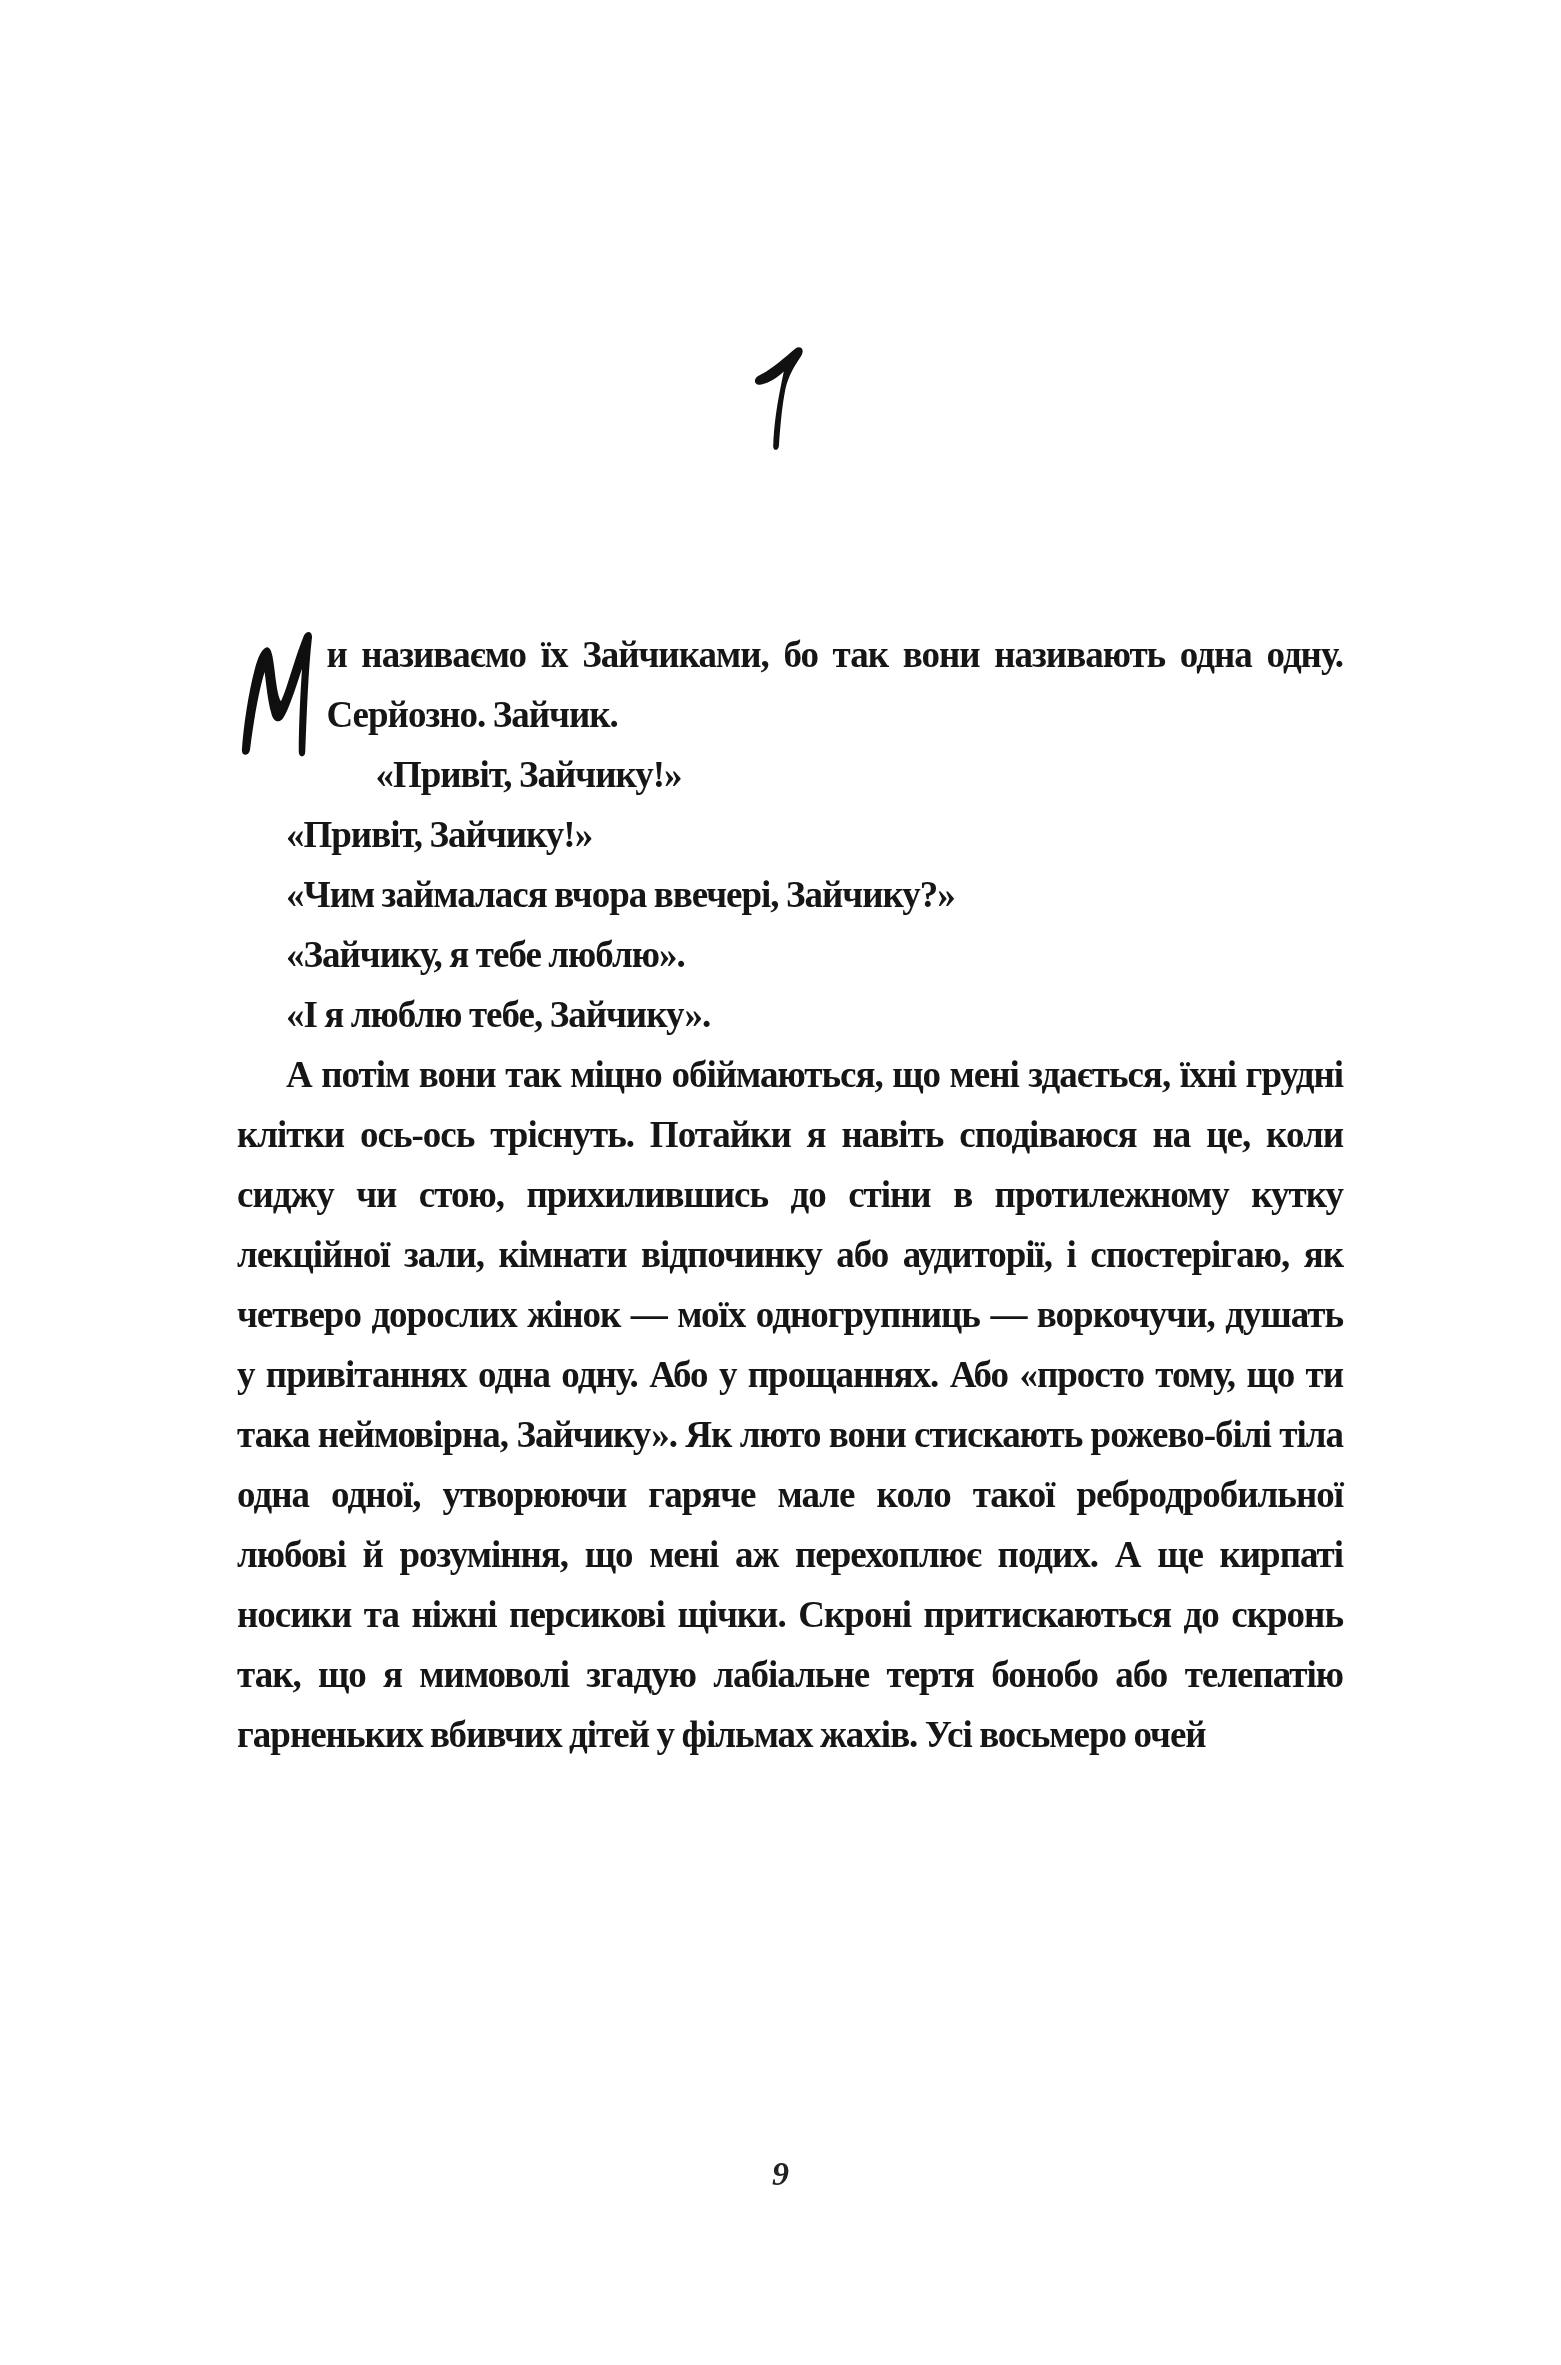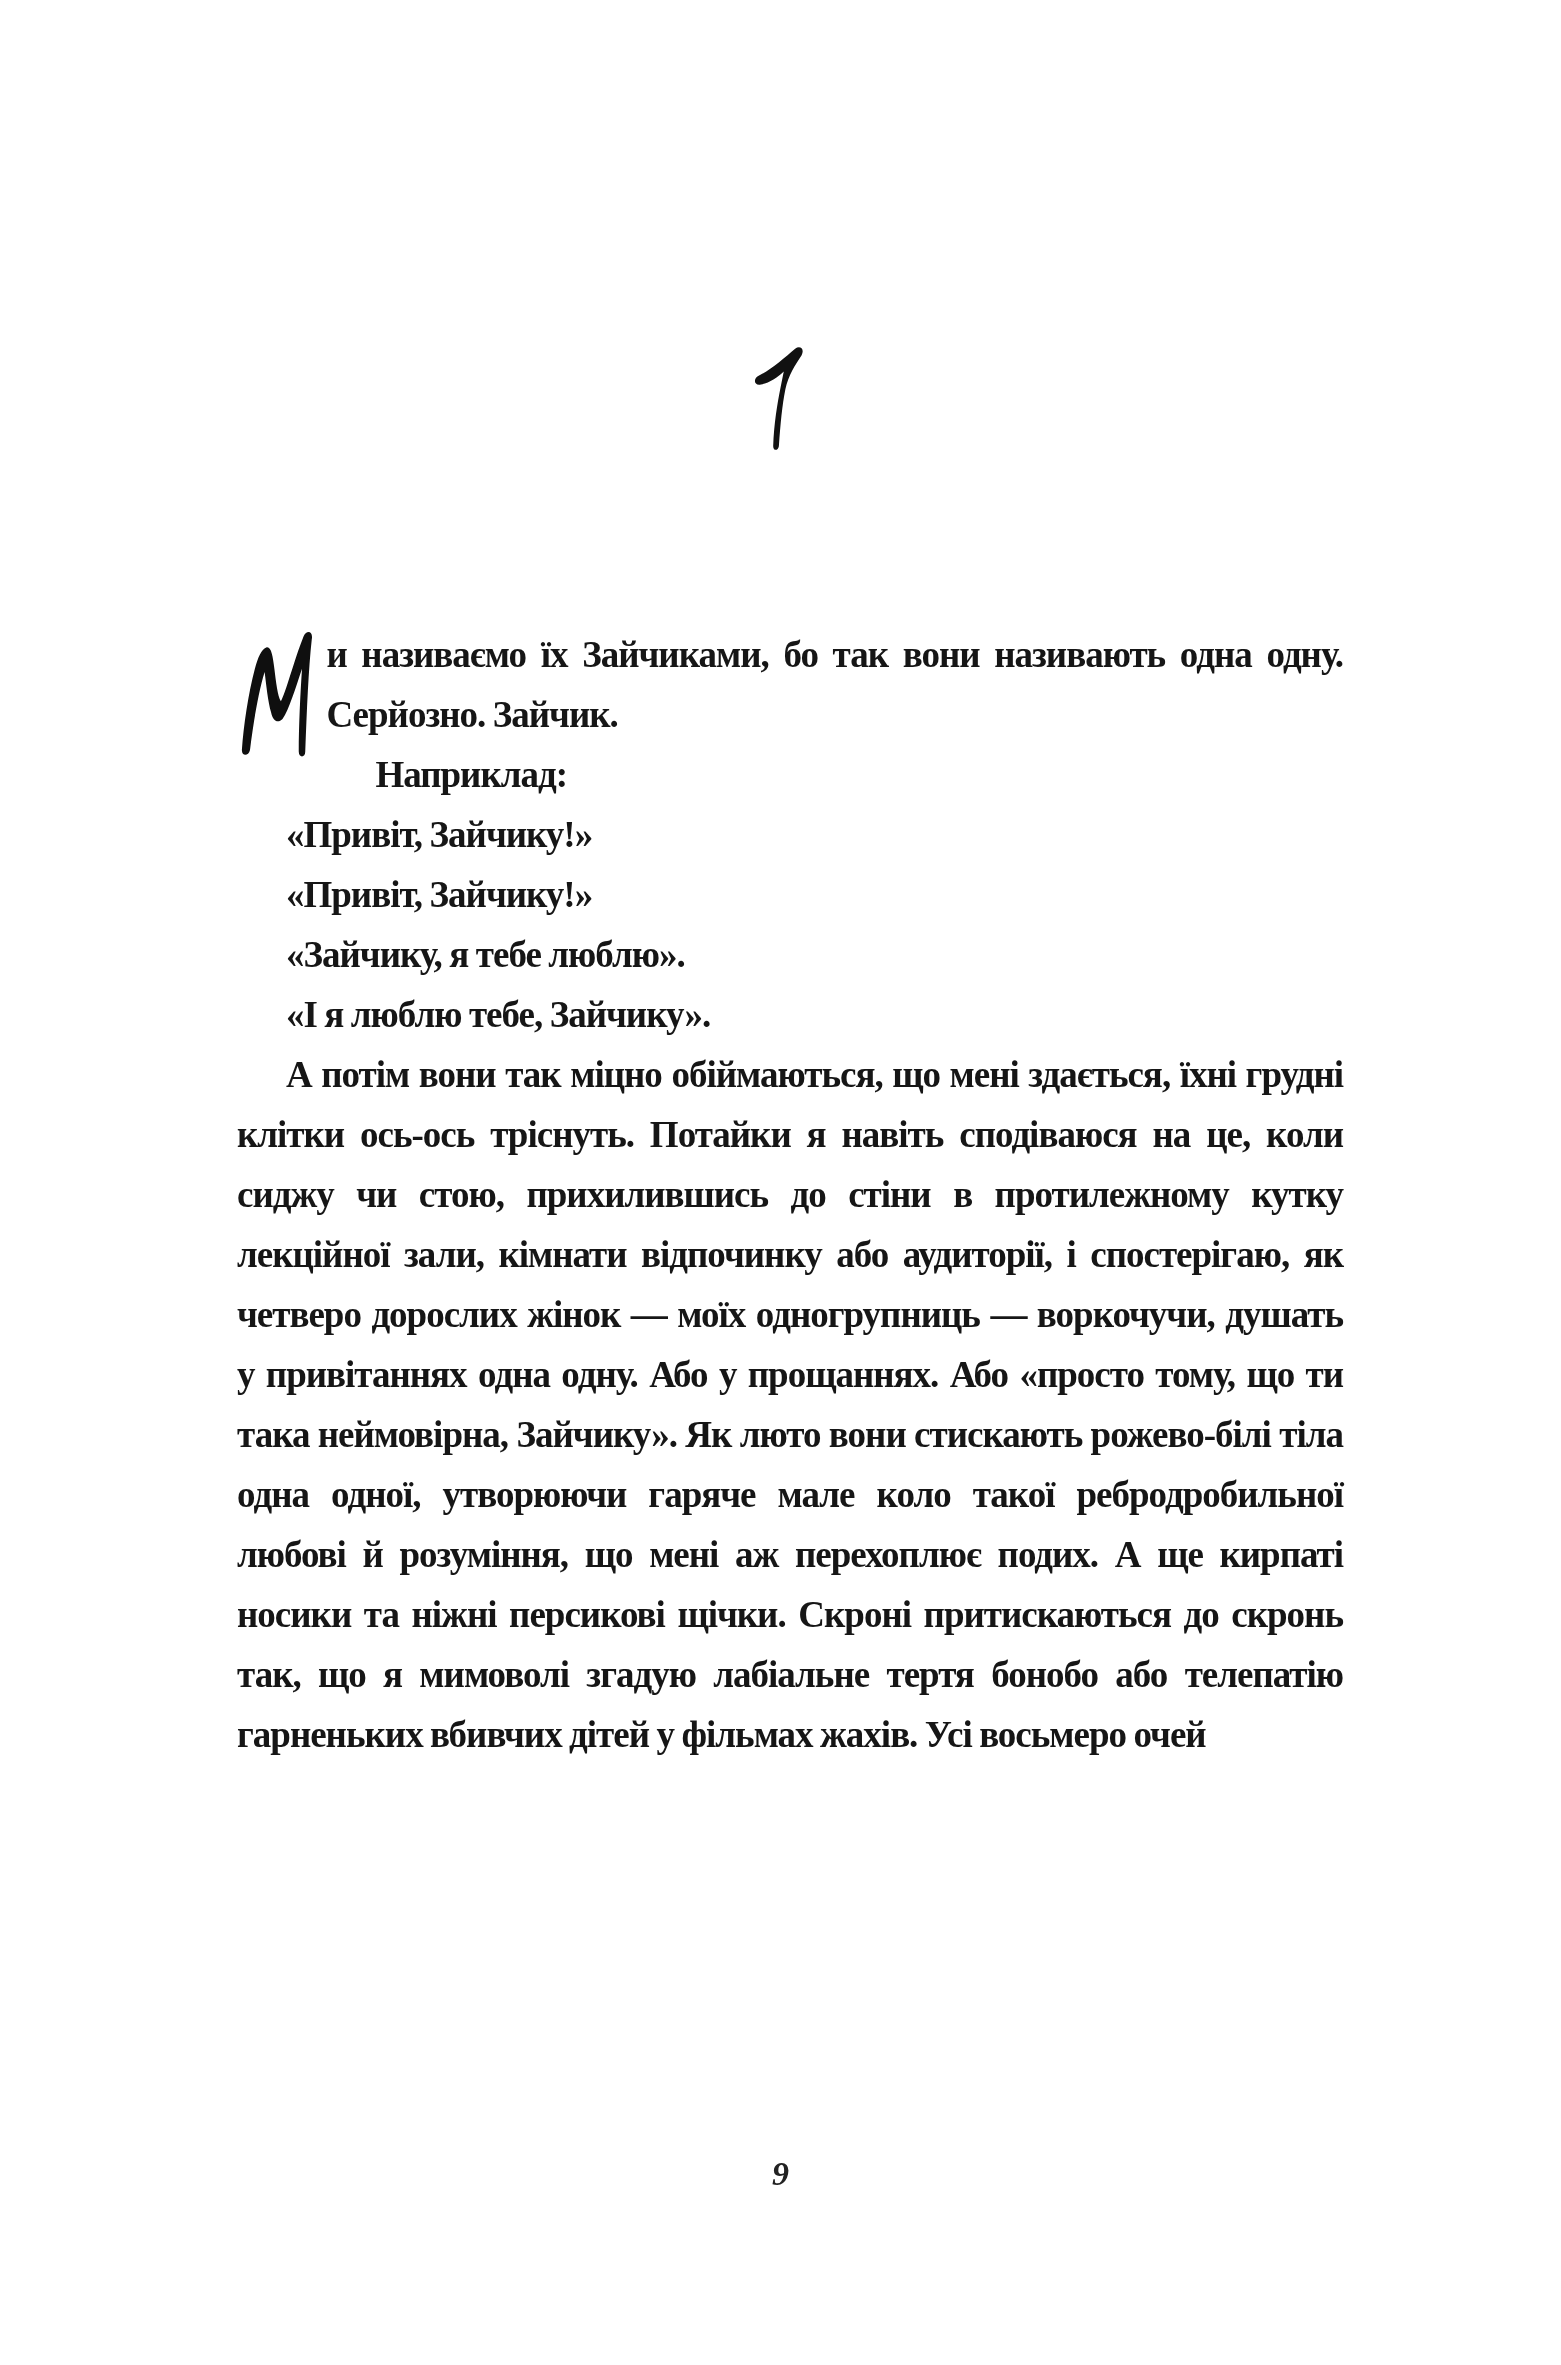--- a/index.html
+++ b/index.html
@@ -83,23 +83,23 @@
 
   <div class="body-text">
     <p class="para first">
       <span class="dropcap">
         <svg viewBox="0 0 96 160">
           <path d="M6 150 C 8 120, 14 80, 22 50 C 26 36, 30 26, 36 24 C 42 22, 44 34, 46 50 C 48 66, 50 84, 54 90 C 60 80, 70 40, 82 10 C 86 2, 94 4, 92 14 C 88 50, 86 100, 84 152 C 84 160, 76 160, 76 152 C 76 120, 78 80, 80 50 C 72 74, 64 100, 56 112 C 50 118, 44 114, 42 104 C 38 90, 36 70, 34 54 C 26 80, 20 118, 16 150 C 14 158, 6 158, 6 150 Z" fill="#0f0f0f"></path>
         </svg>
 
       </span><span>и називаємо їх Зайчиками, бо так вони називають одна одну. Серйозно. Зайчик.</span>
     </p>
-    <p class="para">Наприклад:</p>
     <p class="para">«Привіт, Зайчику!»</p>
     <p class="para">«Привіт, Зайчику!»</p>
+    <p class="para">«Чим займалася вчора ввечері, Зайчику?»</p>
     <p class="para">«Зайчику, я тебе люблю».</p>
     <p class="para">«І я люблю тебе, Зайчику».</p>
     <p class="para">А потім вони так міцно обіймаються, що мені здається, їхні грудні клітки ось-ось тріснуть. Потайки я навіть сподіваюся на це, коли сиджу чи стою, прихилившись до стіни в протилежному кутку лекційної зали, кімнати відпочинку або аудиторії, і спостерігаю, як четверо дорослих жінок — моїх одногрупниць — воркочучи, душать у привітаннях одна одну. Або у прощаннях. Або «просто тому, що ти така неймовірна, Зайчику». Як люто вони стискають рожево-білі тіла одна одної, утворюючи гаряче мале коло такої ребродробильної любові й розуміння, що мені аж перехоплює подих. А ще кирпаті носики та ніжні персикові щічки. Скроні притискаються до скронь так, що я мимоволі згадую лабіальне тертя бонобо або телепатію гарненьких вбивчих дітей у фільмах жахів. Усі восьмеро очей</p>
   </div>
 
   <div class="page-number">9</div>
 </div>
 
 
 </body></html>

